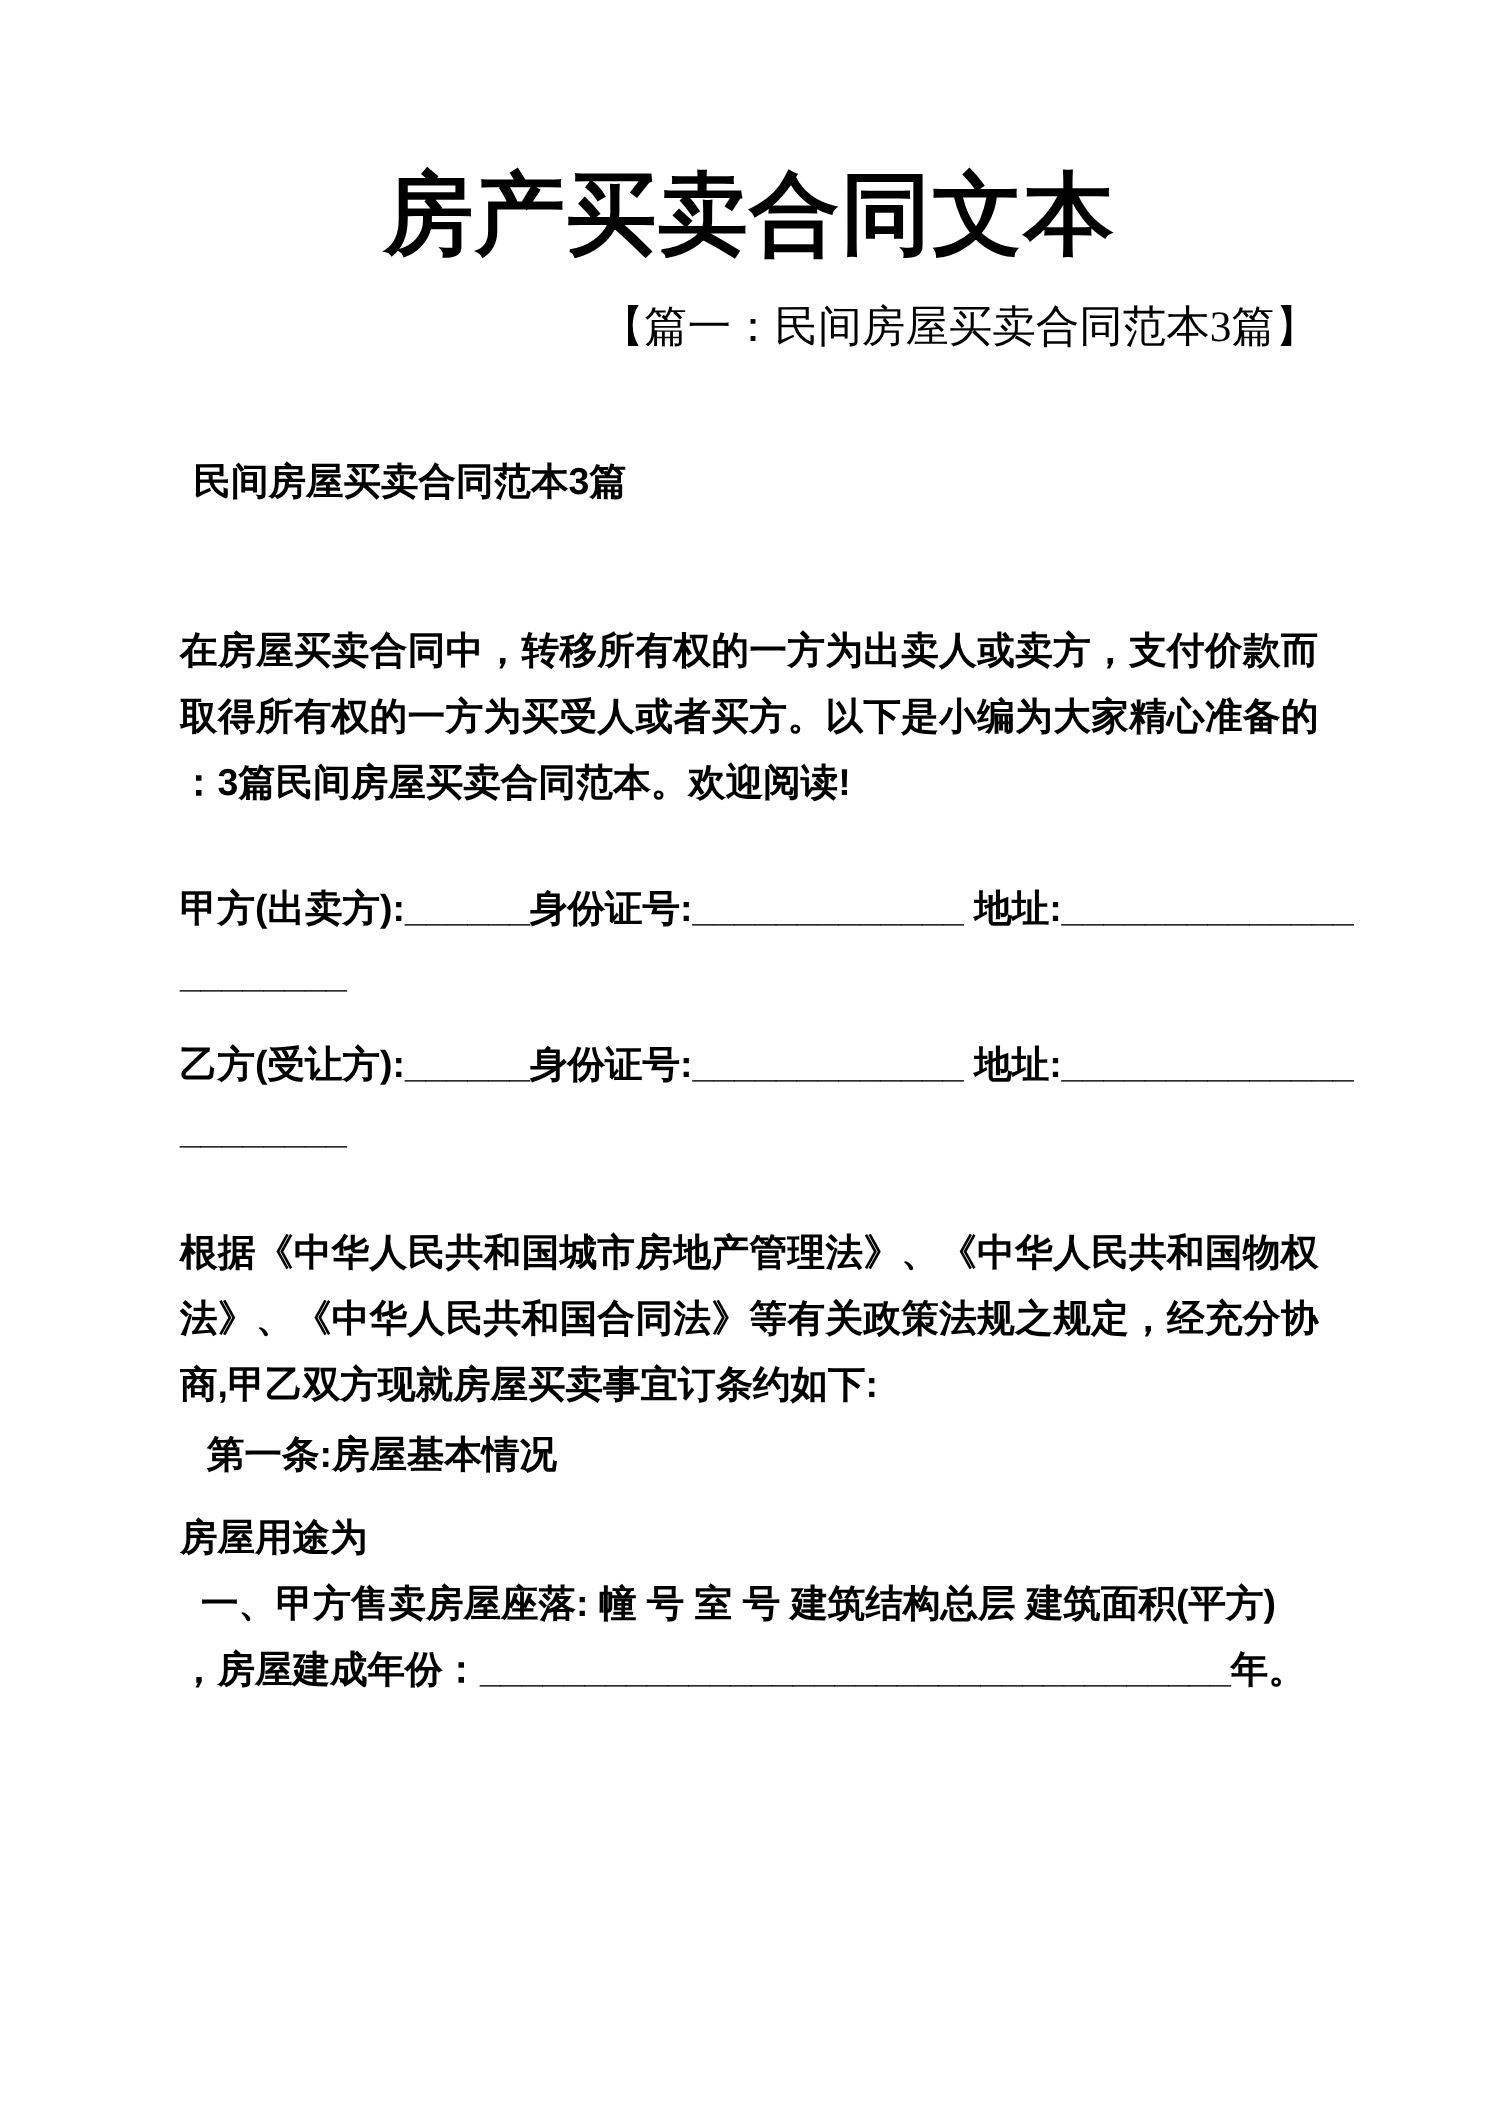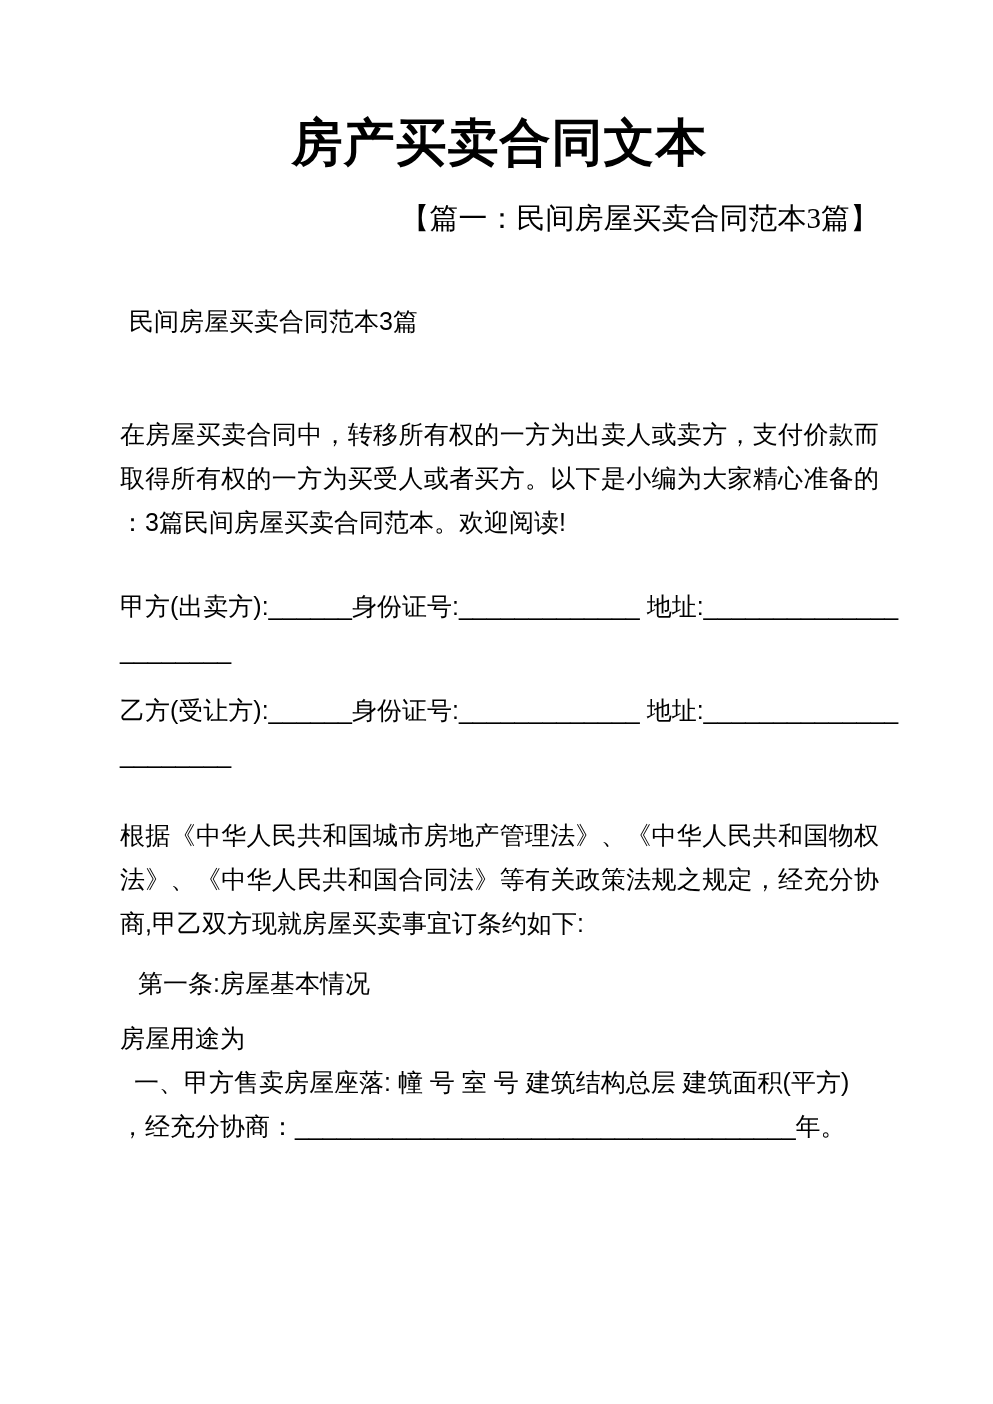--- a/index.html
+++ b/index.html
@@ -10,55 +10,55 @@
     height: 1404px;
     background: #ffffff;
     color: #000000;
     padding: 0 114px 0 120px;
     overflow: hidden;
     font-family: "Liberation Sans", "DejaVu Sans", sans-serif;
   }
   .doc-title {
     margin-top: 115px;
     font-family: "Liberation Serif", "DejaVu Serif", serif;
-    font-size: 51px;
+    font-size: 60px;
     line-height: 56px;
     font-weight: 700;
     text-align: center;
     letter-spacing: 1px;
   }
   .doc-subtitle {
     margin-top: 27px;
     font-family: "Liberation Serif", "DejaVu Serif", serif;
     font-size: 29px;
     line-height: 40px;
     font-weight: 400;
     text-align: right;
   }
   .body-text {
     font-size: 25px;
     line-height: 44px;
-    font-weight: 400;
+    font-weight: 700;
   }
   .para-justify {
     text-align: justify;
     line-break: anywhere;
     overflow-wrap: anywhere;
   }
   .line { white-space: nowrap; }
   .indent-h  { padding-left: 9px; }
   .indent-1  { padding-left: 18px; }
   .indent-2  { padding-left: 14px; }
   .mt-h3pian  { margin-top: 61px; }
   .mt-intro   { margin-top: 69px; }
   .mt-fanben1 { margin-top: 6px; }
   .mt-partya  { margin-top: 40px; }
   .mt-partyb  { margin-top: 16px; }
   .mt-legal   { margin-top: 37px; }
-  .mt-art1    { margin-top: 16px; }
+  .mt-art1    { margin-top: 3px; }
   .mt-item1   { margin-top: 11px; }
   .mt-item2   { margin-top: 23px; }
 </style>
 </head>
 <body>
 
 <div class="page">
 
   <h1 class="doc-title">房产买卖合同文本</h1>
 
@@ -79,17 +79,17 @@
     <div class="line">________</div>
   </div>
 
   <p class="body-text para-justify mt-legal">根据《中华人民共和国城市房地产管理法》、《中华人民共和国物权法》、《中华人民共和国合同法》等有关政策法规之规定，经充分协商,甲乙双方现就房屋买卖事宜订条约如下:</p>
 
   <p class="body-text indent-1 mt-art1">第一条:房屋基本情况</p>
 
   <div class="body-text mt-item1">
     <div class="line">房屋用途为</div>
     <div class="line indent-2">一、甲方售卖房屋座落: 幢 号 室 号 建筑结构总层 建筑面积(平方)</div>
-    <div class="line">，经充分协商：____________________________________年。</div>
+    <div class="line">，房屋建成年份：____________________________________年。</div>
   </div>
 
 
 </div>
 
 </body></html>

